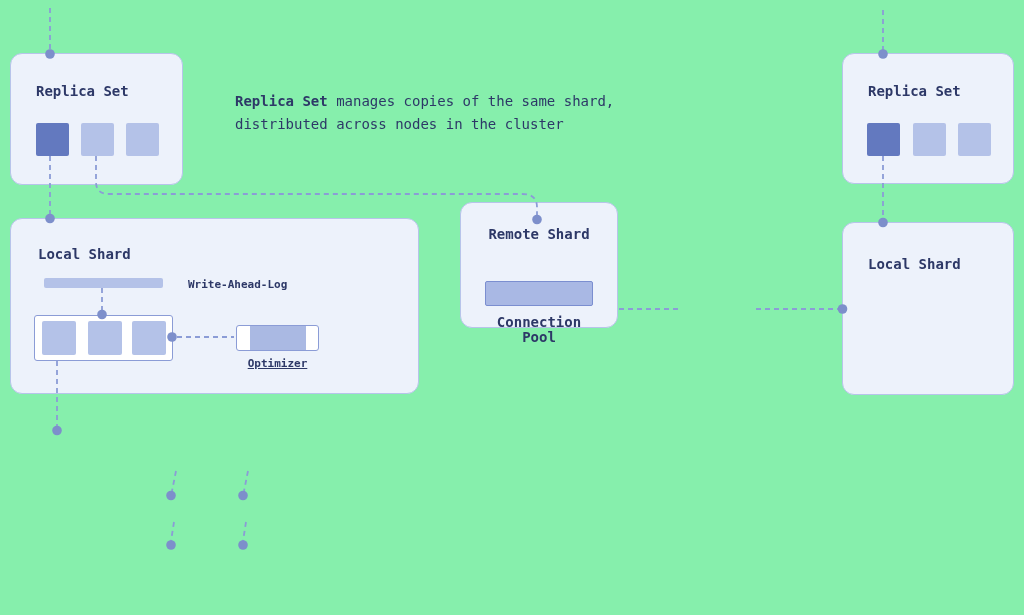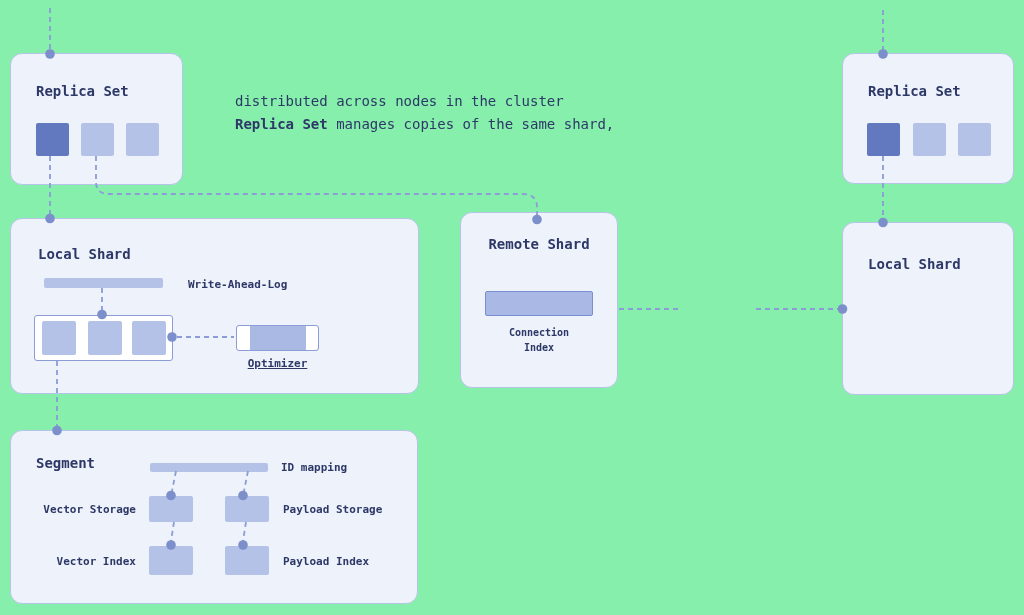--- a/index.html
+++ b/index.html
@@ -44,22 +44,22 @@
 <div id="canvas">
 
   <div class="panel" style="left:10px;top:53px;width:173px;height:132px;">
     <div class="title" style="left:25px;top:29px;">Replica Set</div>
     <div class="sq dark" style="left:25px;top:69px;"></div>
     <div class="sq" style="left:70px;top:69px;"></div>
     <div class="sq" style="left:115px;top:69px;"></div>
   </div>
 
   <div class="annotation">
+    <div><span class="b">Replica Set</span><span> manages copies of the same shard,</span></div>
     <div>distributed across nodes in the cluster</div>
-    <div><span class="b">Replica Set</span><span> manages copies of the same shard,</span></div>
   </div>
 
   <div class="panel" style="left:842px;top:53px;width:172px;height:131px;">
     <div class="title" style="left:25px;top:29px;">Replica Set</div>
     <div class="sq dark" style="left:24px;top:69px;"></div>
     <div class="sq" style="left:70px;top:69px;"></div>
     <div class="sq" style="left:115px;top:69px;"></div>
   </div>
 
   <div class="panel" style="left:10px;top:218px;width:409px;height:176px;">
@@ -70,49 +70,34 @@
       <div class="sq" style="left:7px;top:5px;width:34px;height:34px;"></div>
       <div class="sq" style="left:53px;top:5px;width:34px;height:34px;"></div>
       <div class="sq" style="left:97px;top:5px;width:34px;height:34px;"></div>
     </div>
     <div class="container-box" style="left:225px;top:106px;width:83px;height:26px;overflow:hidden;">
       <div class="opt-band" style="left:13px;width:56px;"></div>
     </div>
     <div class="lbl center-lbl" style="left:225px;top:138px;width:83px;text-decoration:underline;">Optimizer</div>
   </div>
 
-  <div class="panel" style="left:460px;top:212px;width:158px;height:176px;">
+  <div class="panel" style="left:460px;top:202px;width:158px;height:126px;">
     <div class="title center-lbl" style="left:0;top:23px;width:100%;">Remote Shard</div>
     <div class="pool-bar" style="left:24px;top:78px;width:108px;height:25px;"></div>
-    <div class="lbl center-lbl" style="left:0;top:112px;width:100%;font-size:10px;line-height:15px;">
+    <div class="lbl center-lbl" style="left:0;top:112px;width:100%;font-size:14px;line-height:15px;">
       <div>Connection</div>
-      <div>Index</div>
+      <div>Pool</div>
     </div>
   </div>
 
 
   <div class="panel" style="left:842px;top:222px;width:172px;height:173px;">
     <div class="title" style="left:25px;top:33px;">Local Shard</div>
   </div>
 
-  <div class="panel" style="left:10px;top:430px;width:408px;height:174px;">
-    <div class="title" style="left:25px;top:24px;">Segment</div>
-    <div class="bar" style="left:139px;top:32px;width:118px;height:9px;"></div>
-    <div class="lbl" style="left:270px;top:30px;">ID mapping</div>
-
-    <div class="bar" style="left:138px;top:65px;width:44px;height:26px;"></div>
-    <div class="bar" style="left:214px;top:65px;width:44px;height:26px;"></div>
-    <div class="lbl" style="left:15px;top:72px;width:110px;text-align:right;">Vector Storage</div>
-    <div class="lbl" style="left:272px;top:72px;">Payload Storage</div>
-
-    <div class="bar" style="left:138px;top:115px;width:44px;height:29px;"></div>
-    <div class="bar" style="left:214px;top:115px;width:44px;height:29px;"></div>
-    <div class="lbl" style="left:15px;top:124px;width:110px;text-align:right;">Vector Index</div>
-    <div class="lbl" style="left:272px;top:124px;">Payload Index</div>
-  </div>
 
   <svg class="connectors" width="1024" height="615" viewBox="0 0 1024 615">
 
     <path class="dash" d="M50 8 V52"></path>
     <circle class="dot" cx="50" cy="54" r="4.8"></circle>
 
     <path class="dash" d="M50 156 V216"></path>
     <circle class="dot" cx="50" cy="218.5" r="4.8"></circle>
 
     <path class="dash" d="M96 156 V182 Q96 194 109 194 H522 Q537 194 537 207 V216"></path>

